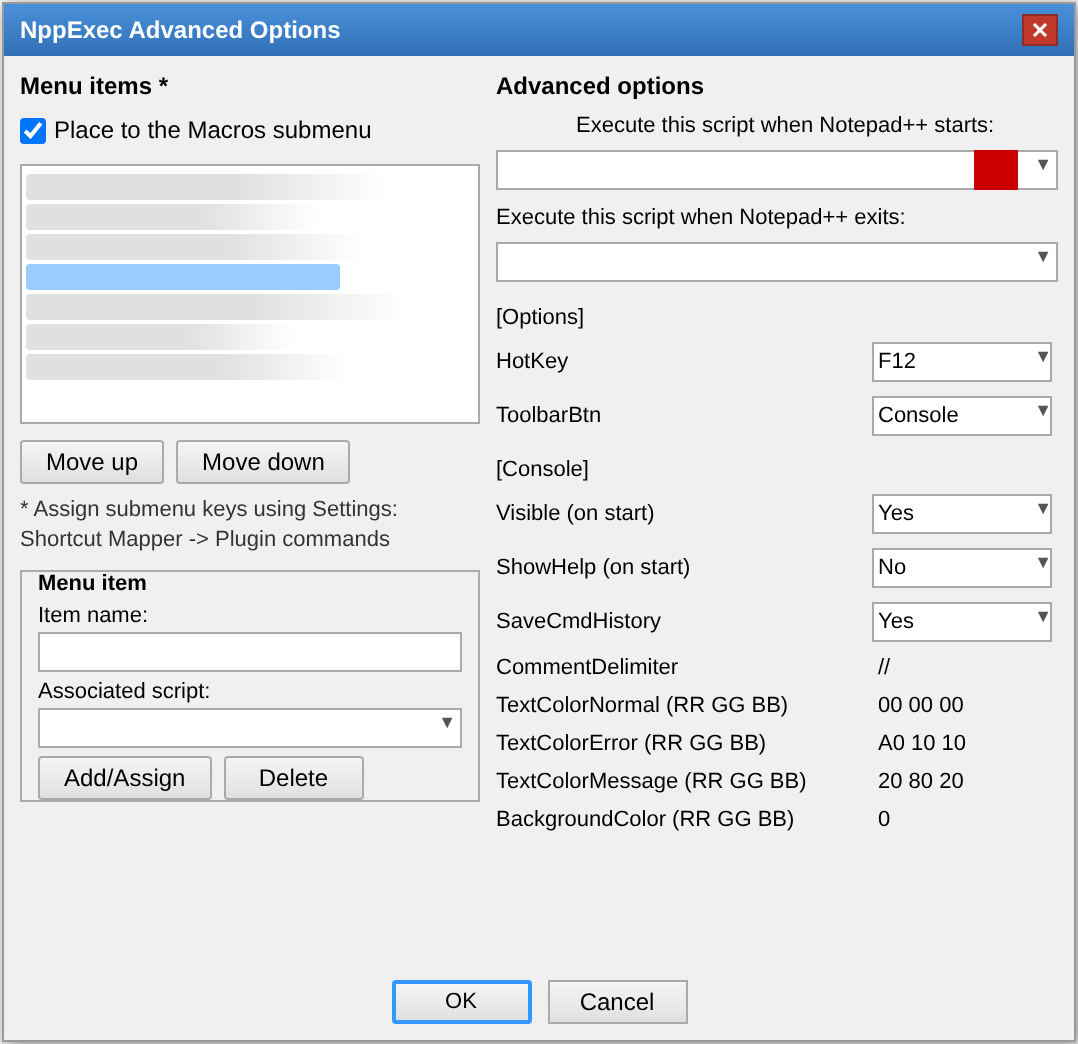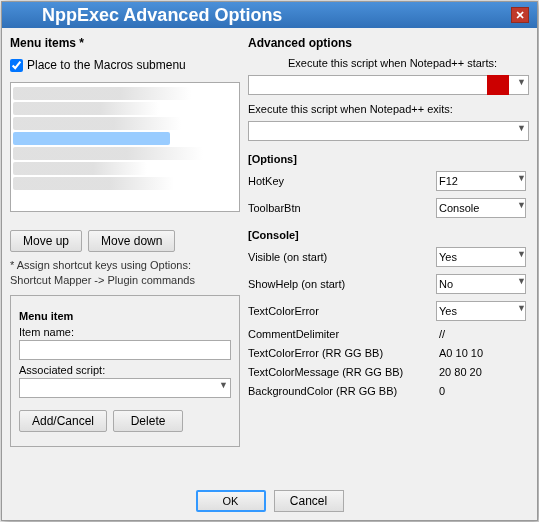--- a/index.html
+++ b/index.html
@@ -26,23 +26,22 @@
       background: linear-gradient(to bottom, #4a90d9, #3070b8);
       color: white;
       padding: 4px 8px;
       display: flex;
       justify-content: space-between;
       align-items: center;
       height: 26px;
       flex-shrink: 0;
     }
     .title-text {
-      font-size: 18px;
+      font-size: 12px;
       font-weight: bold;
-      margin-left: 32px;
     }
     .title-close {
       width: 18px;
       height: 16px;
       background: #c0392b;
       border: 1px solid #922b21;
       color: white;
       font-size: 11px;
       display: flex;
       align-items: center;
@@ -95,39 +94,39 @@
       border-radius: 2px;
       opacity: 0.6;
     }
     .blurred-line.selected {
       background: #3399ff;
       opacity: 0.5;
     }
     .button-row {
       display: flex;
       gap: 6px;
-      margin-top: 12px;
+      margin-top: 2px;
     }
     .btn {
       padding: 3px 12px;
       border: 1px solid #aaa;
       background: linear-gradient(to bottom, #f5f5f5, #e0e0e0);
       cursor: pointer;
       font-size: 12px;
       border-radius: 2px;
       min-width: 70px;
     }
     .hint-text {
       font-size: 11px;
       color: #333;
       line-height: 1.4;
     }
     .menu-item-section {
       border: 1px solid #aaa;
-      padding: 14px 8px;
+      padding: 0 8px;
       background: #f0f0f0;
     }
     .field-group {
       display: flex;
       flex-direction: column;
       gap: 2px;
       margin-bottom: 4px;
     }
     .field-label {
       font-size: 11px;
@@ -259,21 +258,21 @@
     .red-box {
       position: absolute;
       right: 20px;
       top: 0px;
       width: 22px;
       height: 20px;
       background: #cc0000;
     }
     .divider-label {
       font-size: 11px;
-      font-weight: bold;
+      font-weight: normal;
       margin: 4px 0 2px;
     }
   </style>
 </head>
 <body>
 
 <div class="window">
 
   <div class="title-bar">
     <span class="title-text">NppExec Advanced Options</span>
@@ -299,38 +298,38 @@
         <div class="blurred-line" style="width:60%;"></div>
         <div class="blurred-line" style="width:72%;"></div>
       </div>
 
       <div class="button-row">
         <button class="btn">Move up</button>
         <button class="btn">Move down</button>
       </div>
 
       <div class="hint-text">
-        <div>* Assign shortcut keys using Options:</div>
+        <div>* Assign submenu keys using Settings:</div>
         <div>Shortcut Mapper -&gt; Plugin commands</div>
       </div>
 
       <div class="menu-item-section">
         <div class="section-label" style="font-size:11px;margin-bottom:4px;">Menu item</div>
         <div class="field-group">
           <label class="field-label">Item name:</label>
           <input type="text" class="text-input" style="">
         </div>
         <div class="field-group">
           <label class="field-label">Associated script:</label>
           <div class="combo-wrapper">
             <select class="combo-box"></select>
           </div>
         </div>
         <div class="button-row">
-          <button class="btn">Add/Cancel</button>
+          <button class="btn">Add/Assign</button>
           <button class="btn">Delete</button>
         </div>
       </div>
     </div>
 
     <div class="right-panel">
       <div class="adv-section-label">Advanced options</div>
 
       <div style="font-size:11px;margin-bottom:2px;padding-left:40px;">Execute this script when Notepad++ starts:</div>
       <div class="script-combo-wrapper" style="position:relative;">
@@ -377,33 +376,37 @@
       <div class="adv-row">
         <span class="adv-row-label">ShowHelp (on start)</span>
         <div class="adv-combo-wrapper">
           <select class="adv-combo">
             <option>No</option>
           </select>
         </div>
       </div>
 
       <div class="adv-row">
-        <span class="adv-row-label">TextColorError</span>
+        <span class="adv-row-label">SaveCmdHistory</span>
         <div class="adv-combo-wrapper">
           <select class="adv-combo">
             <option>Yes</option>
           </select>
         </div>
       </div>
 
       <div class="adv-row">
         <span class="adv-row-label">CommentDelimiter</span>
         <span class="adv-value">//</span>
       </div>
 
+      <div class="adv-row">
+        <span class="adv-row-label">TextColorNormal (RR GG BB)</span>
+        <span class="adv-value">00 00 00</span>
+      </div>
 
       <div class="adv-row">
         <span class="adv-row-label">TextColorError (RR GG BB)</span>
         <span class="adv-value">A0 10 10</span>
       </div>
 
       <div class="adv-row">
         <span class="adv-row-label">TextColorMessage (RR GG BB)</span>
         <span class="adv-value">20 80 20</span>
       </div>

